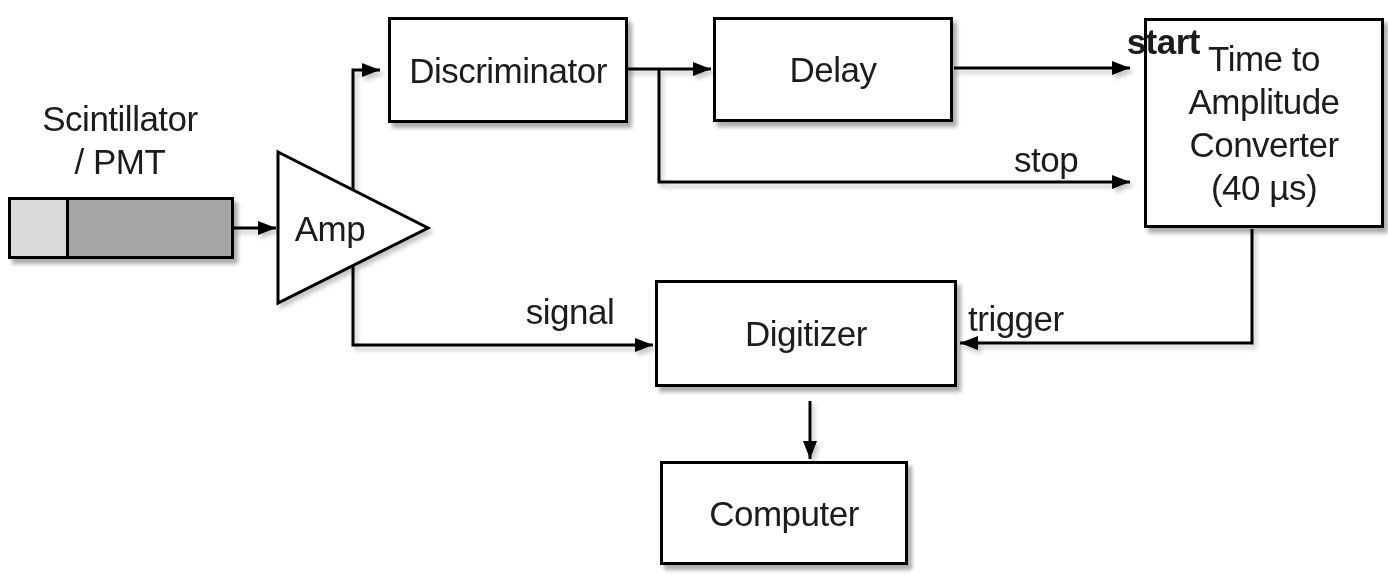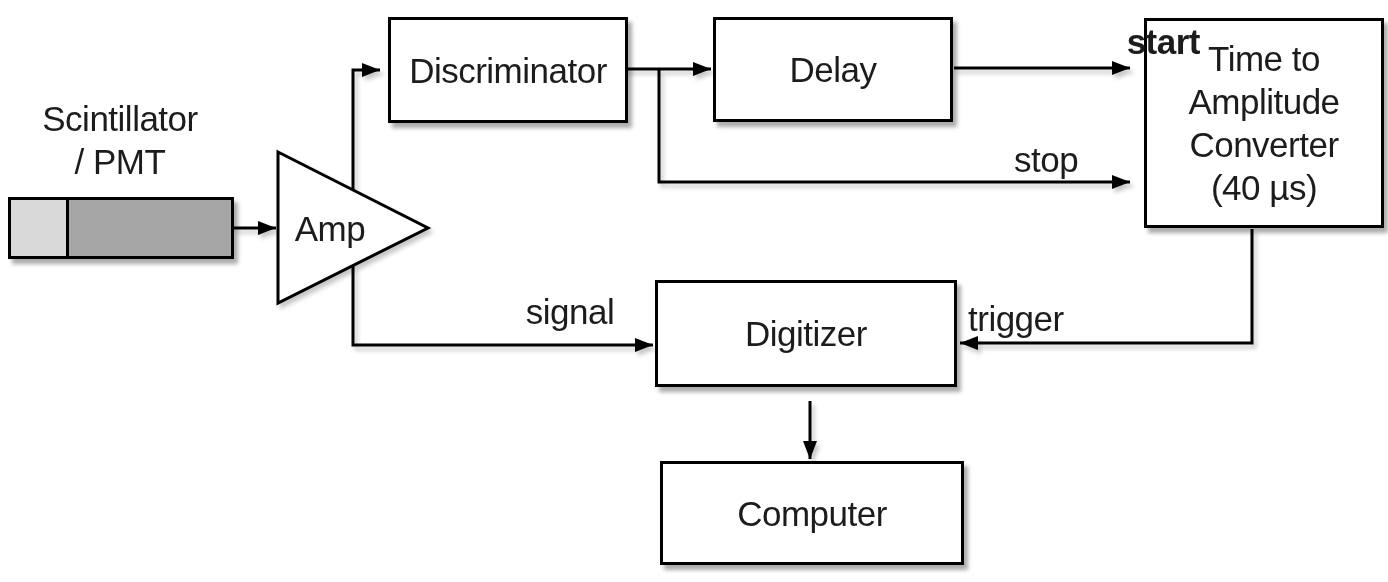--- a/index.html
+++ b/index.html
@@ -71,21 +71,21 @@
   #amp-label     { left: 280px; top: 207px; width: 100px; text-align: center; }
   #signal-label  { left: 495px; top: 290px; width: 150px; text-align: center; }
   #trigger-label { left: 968px; top: 297px; width: 150px; text-align: left; }
   #start-label   { left: 1060px; top: 20px;  width: 140px; text-align: right; font-weight: bold; }
   #stop-label    { left: 1014px; top: 138px; width: 140px; text-align: left; }
 
   #discriminator-box { left: 388px;  top: 17px;  width: 240px; height: 106px; }
   #delay-box         { left: 713px;  top: 17px;  width: 240px; height: 105px; }
   #tac-box           { left: 1132px; top: 18px;  width: 240px; height: 210px; margin-left: 12px; }
   #digitizer-box     { left: 655px;  top: 280px; width: 302px; height: 107px; }
-  #computer-box      { left: 660px;  top: 461px; width: 304px; height: 104px; }
+  #computer-box      { left: 660px;  top: 461px; width: 248px; height: 104px; }
 </style>
 </head>
 <body>
 
 <div id="stage">
 
   <svg id="connectors" viewBox="0 0 1388 582" xmlns="http://www.w3.org/2000/svg">
     <defs>
       <marker id="arrow" viewBox="0 0 18 14" refX="18" refY="7" markerWidth="18" markerHeight="14" markerUnits="userSpaceOnUse" orient="auto">
         <path d="M0,0 L18,7 L0,14 Z" fill="#000000"></path>

